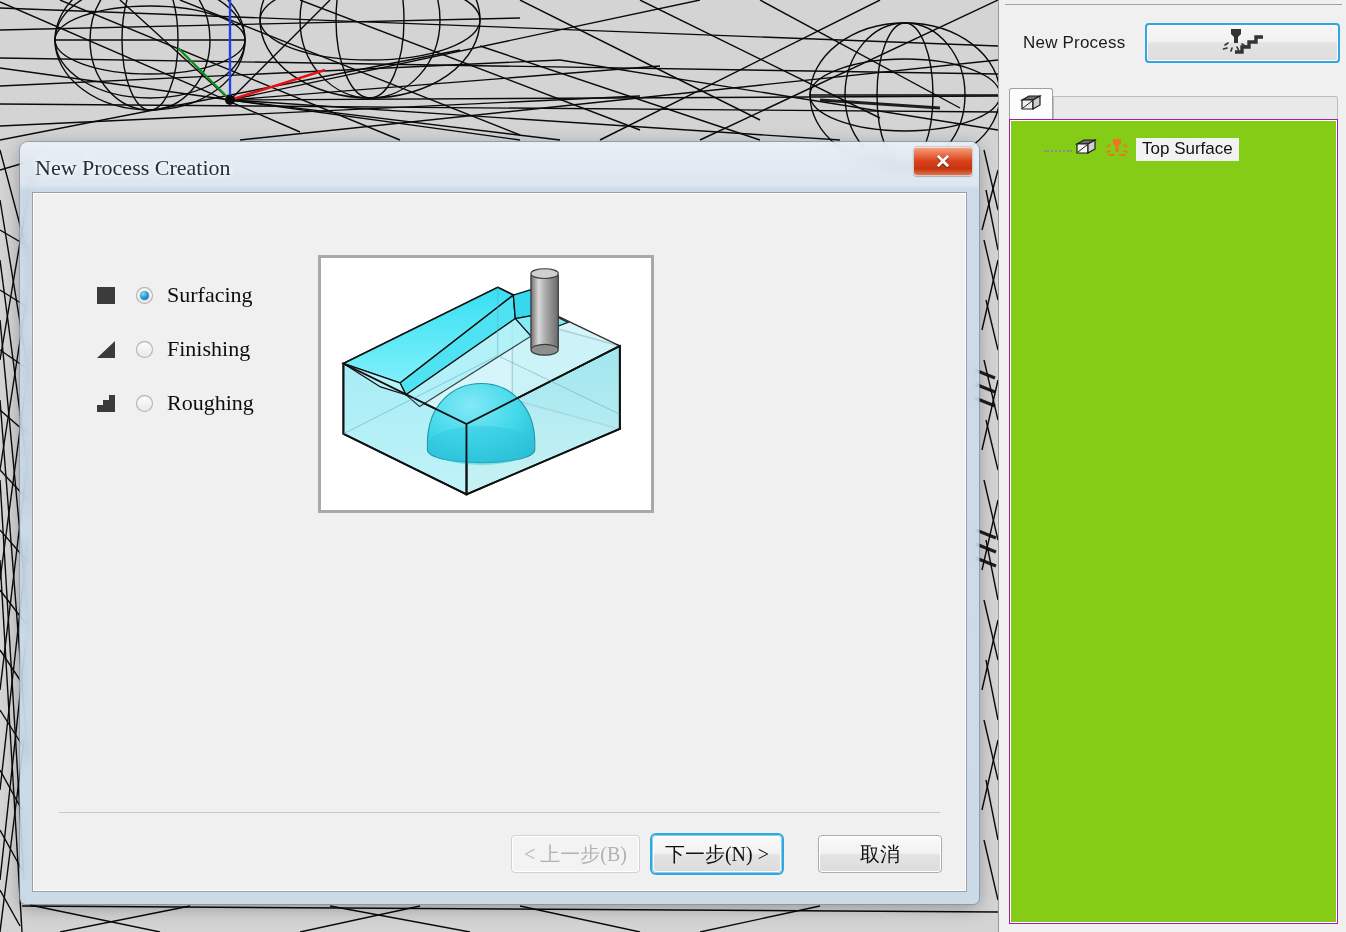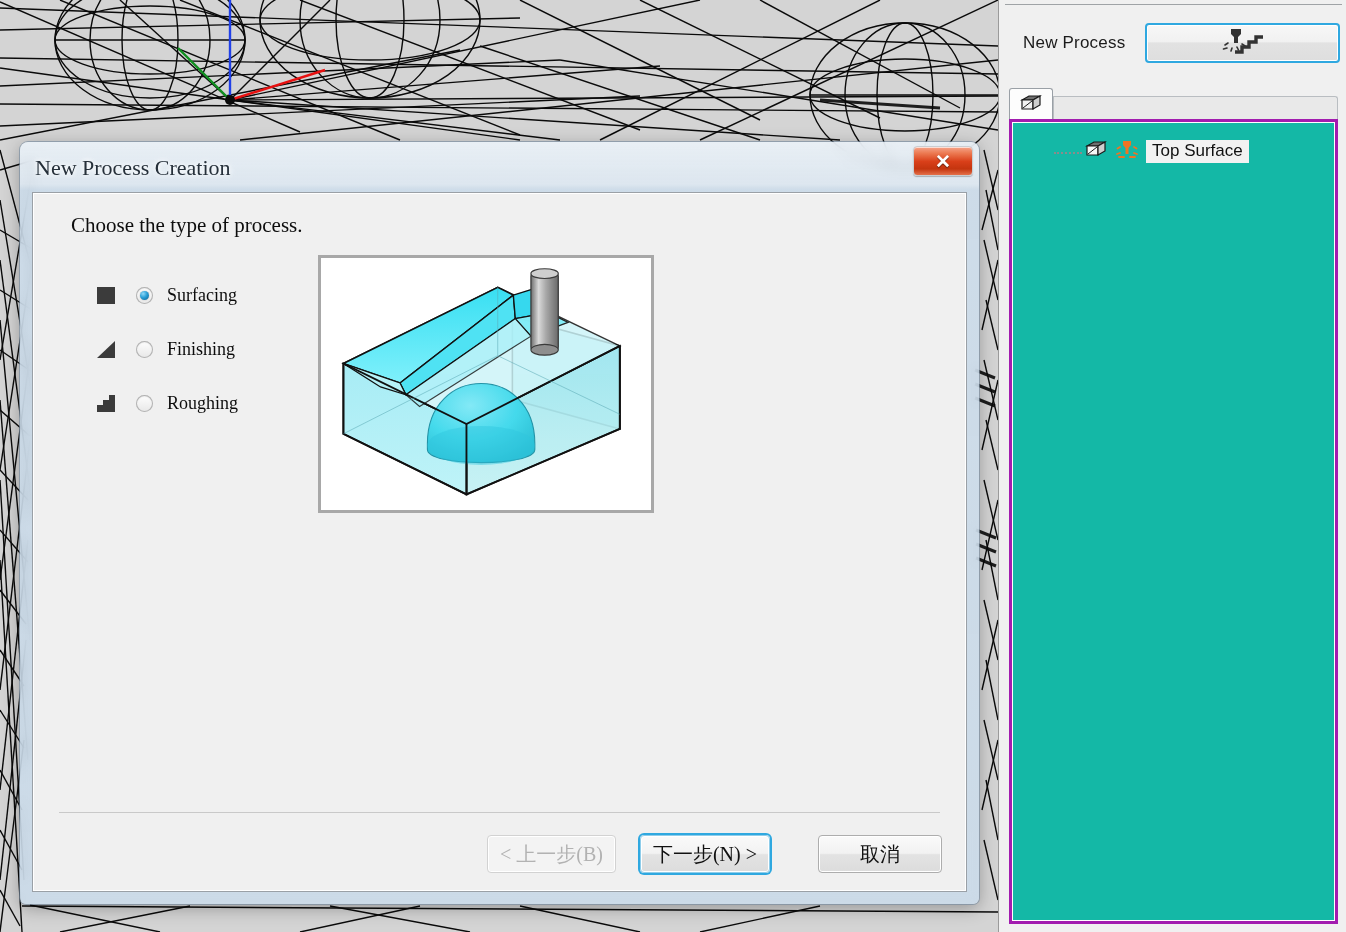--- a/index.html
+++ b/index.html
@@ -62,24 +62,23 @@
   }
   .tabstrip .tab-rest {
     position: absolute; left: 44px; right: 0; top: 8px; height: 24px;
     background: #e9e9e9; border: 1px solid #b9bdc1; border-bottom: none;
     border-radius: 0 3px 0 0;
   }
 
   
   .treepanel {
     position: absolute; left: 10px; top: 119px; right: 8px; bottom: 8px;
-    background: #14b8a6;
-    border: 3px solid #a21caf;
+    background: #84cc16;
+    border: 1px solid #a21caf;
     box-shadow: inset 0 0 0 1px #fff;
-    padding-left: 8px;
   }
   .tree-row {
     display: flex; align-items: center; height: 26px;
     margin: 16px 0 0 34px; cursor: default;
   }
   .tree-dots {
     width: 28px; border-top: 2px dotted #8b8b8b; margin-right: 3px; margin-top: 4px;
   }
   .tree-label {
     font-size: 17px; color: #111; background: #f2f2f2;
@@ -156,21 +155,21 @@
   }
   .radio.on::after {
     content: ""; position: absolute; left: 4px; top: 4px;
     width: 9px; height: 9px; border-radius: 50%;
     background: radial-gradient(circle at 35% 30%, #8fd8f7 0%, #2a9fd6 45%, #0b5f91 100%);
     box-shadow: 0 0 1px rgba(0,0,0,0.5);
   }
   .opt-label {
     margin-left: 14px;
     font-family: "Liberation Serif", serif;
-    font-size: 18px; color: #0d0d0d;
+    font-size: 22px; color: #0d0d0d;
     white-space: nowrap;
   }
 
   .preview {
     position: absolute; left: 285px; top: 62px; width: 336px; height: 258px;
     background: #ffffff;
     border: 3px solid #a8a8a8;
     box-shadow: inset 0 0 0 1px #ffffff;
   }
   .preview svg { display: block; width: 100%; height: 100%; }
@@ -195,23 +194,23 @@
     background: linear-gradient(to bottom, #fafafa 0%, #f2f2f2 48%, #e3e3e3 52%, #dcdcdc 100%);
     box-shadow: inset 0 0 0 1px #ffffff;
   }
   .wbtn.disabled {
     color: #b2b2b2; border-color: #d2d2d2;
     background: #f3f3f3; cursor: default;
   }
   .wbtn.default {
     border: 1px solid #8fcdea;
     box-shadow: 0 0 0 2px #2fa8e0, inset 0 0 0 1px #ffffff;
-    margin-left: 24px;
-  }
-  .wbtn.cancel { margin-left: 48px; }
+    margin-left: 12px;
+  }
+  .wbtn.cancel { margin-left: 36px; }
 </style>
 </head>
 <body>
 
 <div id="root">
 
   <div id="viewport">
     <svg width="998" height="932" viewBox="0 0 998 932" aria-hidden="true">
       <g stroke="#0a0a0a" stroke-width="1.4" fill="none">
 
@@ -411,21 +410,20 @@
 
     <div class="titlebar">
       <div class="title-text">New Process Creation</div>
       <div class="btn-close">
         <span class="x">✕</span>
       </div>
     </div>
 
     <div class="dlg-body">
 
-      <div class="prompt">Choose the type of process.</div>
 
       <div class="optlist">
 
         <div class="opt">
           <span class="opt-icon">
             <svg width="22" height="22" viewBox="0 0 22 22">
               <rect x="2" y="3" width="18" height="17" fill="#3b3b3b"></rect>
             </svg>
           </span>
           <span class="radio on"></span>

